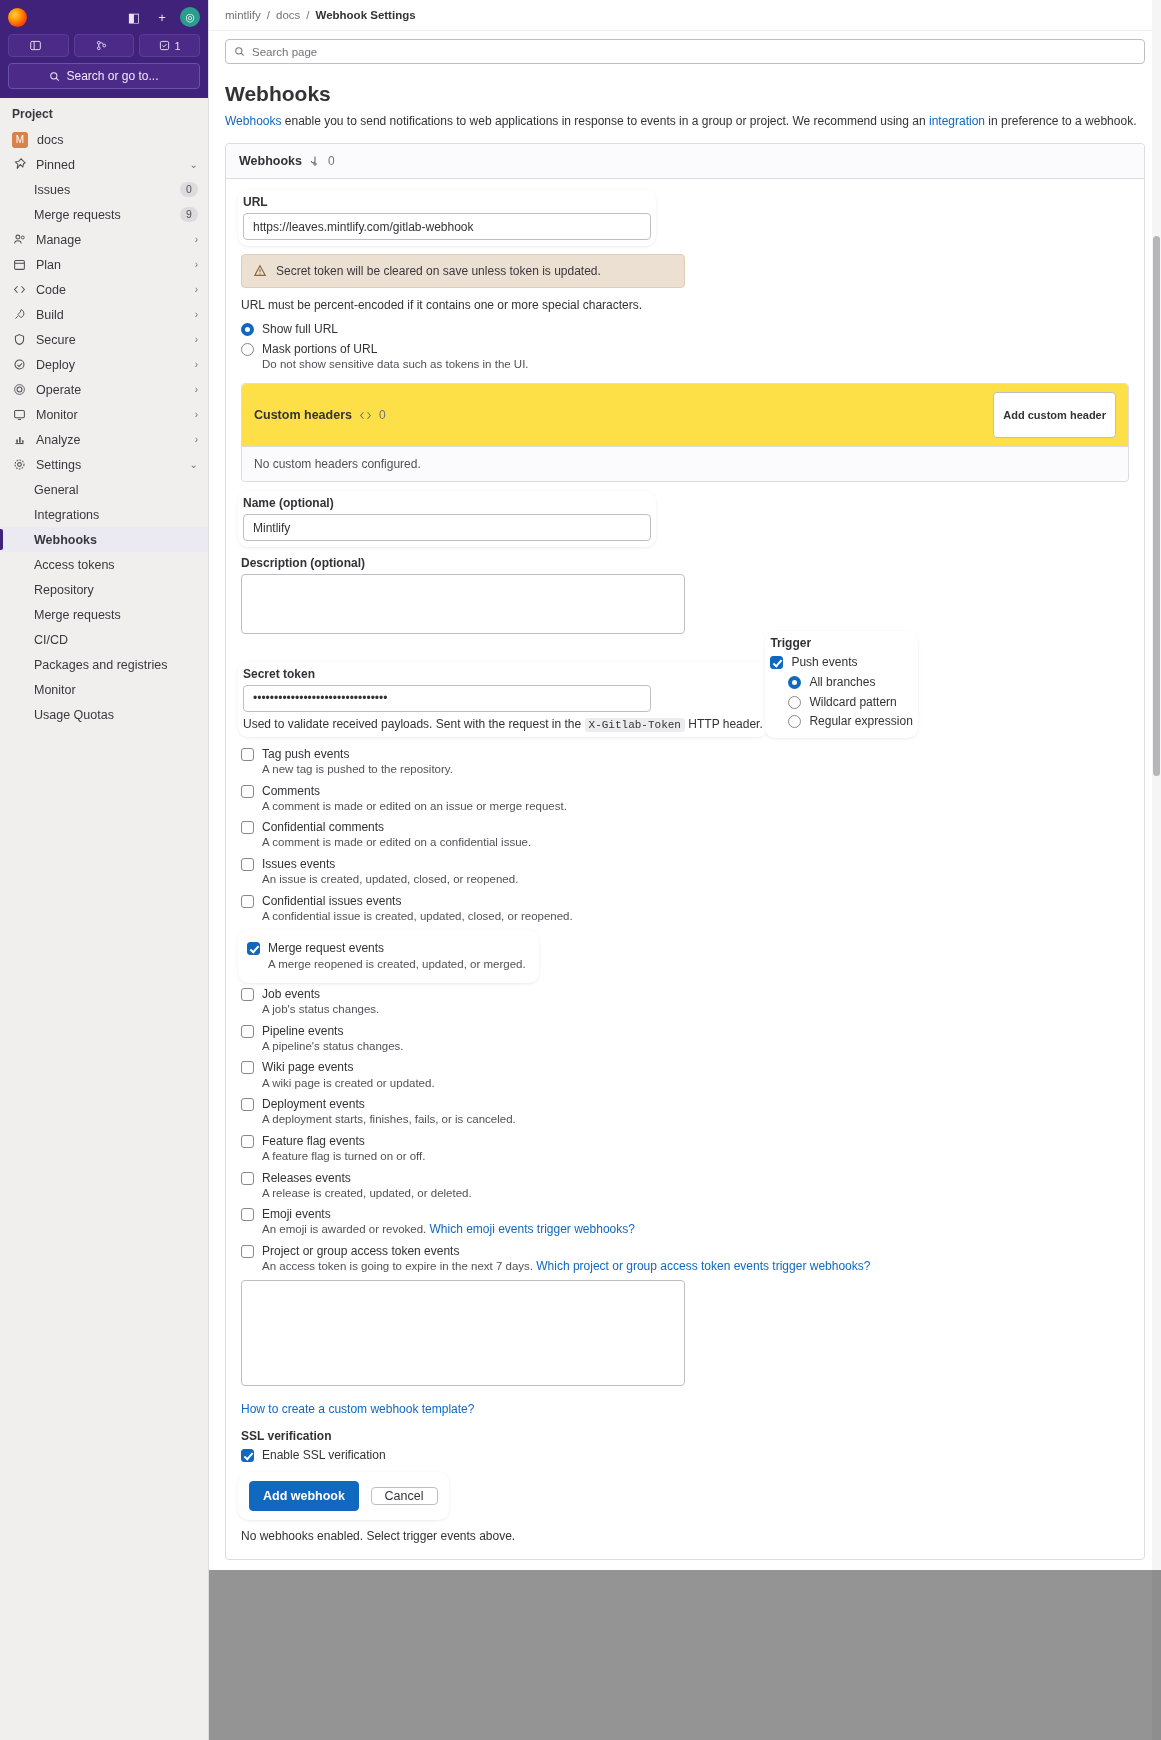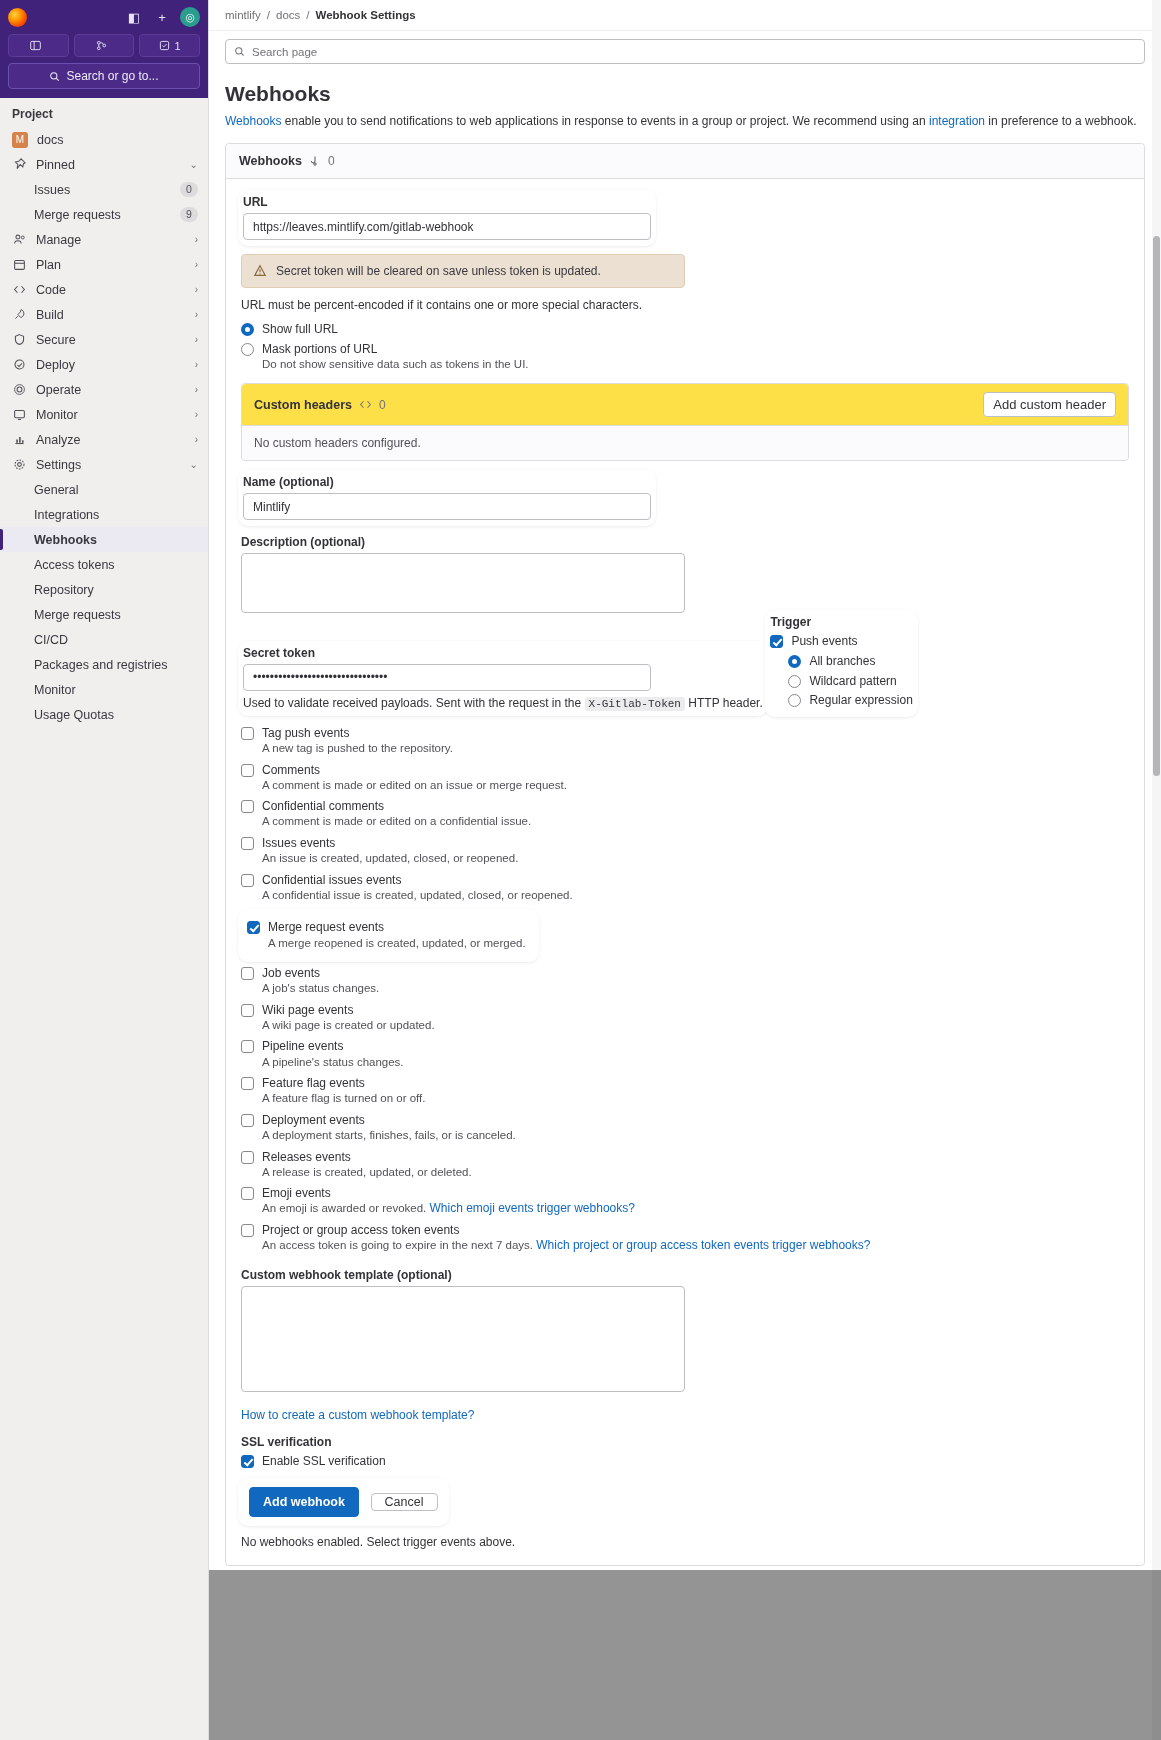--- a/index.html
+++ b/index.html
@@ -319,23 +319,24 @@
     font-size: 12.5px;
     font-weight: bold;
     border-radius: 4px 4px 0 0;
   }
   .sub-panel-head .cnt { font-weight: normal; color: #737278; margin-left: 7px; font-size: 12px; }
   .btn-sec {
     margin-left: auto;
     border: 1px solid #bfbfc3;
     border-radius: 4px;
     background: #fff;
-    font-size: 13px;
-    padding: 4px 9px;
+    font-size: 11px;
+    padding: 16px 9px;
     color: #333238;
+    font-weight: bold;
   }
   .sub-panel-body {
     padding: 10px 12px;
     font-size: 12px;
     color: #535158;
     background: #fbfafd;
     border-radius: 0 0 4px 4px;
   }
   code.kbd {
     background: #ececef;
@@ -783,55 +784,54 @@
               </div>
             </div>
 
             <div class="check-row trigger-item">
               <span class="cbox"></span>
               <span><span class="sub-label">Job events</span><br><span class="sub-desc">A job's status changes.</span></span>
             </div>
 
             <div class="check-row trigger-item">
               <span class="cbox"></span>
+              <span><span class="sub-label">Pipeline events</span><br><span class="sub-desc">A pipeline's status changes.</span></span>
+            </div>
+
+            <div class="check-row trigger-item">
+              <span class="cbox"></span>
               <span><span class="sub-label">Wiki page events</span><br><span class="sub-desc">A wiki page is created or updated.</span></span>
             </div>
 
             <div class="check-row trigger-item">
               <span class="cbox"></span>
-              <span><span class="sub-label">Pipeline events</span><br><span class="sub-desc">A pipeline's status changes.</span></span>
+              <span><span class="sub-label">Deployment events</span><br><span class="sub-desc">A deployment starts, finishes, fails, or is canceled.</span></span>
             </div>
 
             <div class="check-row trigger-item">
               <span class="cbox"></span>
               <span><span class="sub-label">Feature flag events</span><br><span class="sub-desc">A feature flag is turned on or off.</span></span>
             </div>
 
             <div class="check-row trigger-item">
               <span class="cbox"></span>
-              <span><span class="sub-label">Deployment events</span><br><span class="sub-desc">A deployment starts, finishes, fails, or is canceled.</span></span>
-            </div>
-
-            <div class="check-row trigger-item">
-              <span class="cbox"></span>
               <span><span class="sub-label">Releases events</span><br><span class="sub-desc">A release is created, updated, or deleted.</span></span>
             </div>
 
             <div class="check-row trigger-item">
               <span class="cbox"></span>
               <span><span class="sub-label">Emoji events</span><br><span class="sub-desc">An emoji is awarded or revoked. </span><a class="link" href="#">Which emoji events trigger webhooks?</a></span>
             </div>
 
             <div class="check-row trigger-item">
               <span class="cbox"></span>
               <span><span class="sub-label">Project or group access token events</span><br><span class="sub-desc">An access token is going to expire in the next 7 days. </span><a class="link" href="#">Which project or group access token events trigger webhooks?</a></span>
             </div>
           </div>
 
-          <label class="fld-label" style="margin-top:14px;">Custom webhook template (optional)</label>
           <div class="txt-area" style="height:106px;"></div>
           <div style="margin:15px 0 13px 0;">
             <a class="link" href="#" style="font-size:12px;">How to create a custom webhook template?</a>
           </div>
 
           <label class="fld-label">SSL verification</label>
           <div class="check-row" style="margin-bottom:12px;">
             <span class="cbox on"></span>
             <span class="sub-label">Enable SSL verification</span>
           </div>

